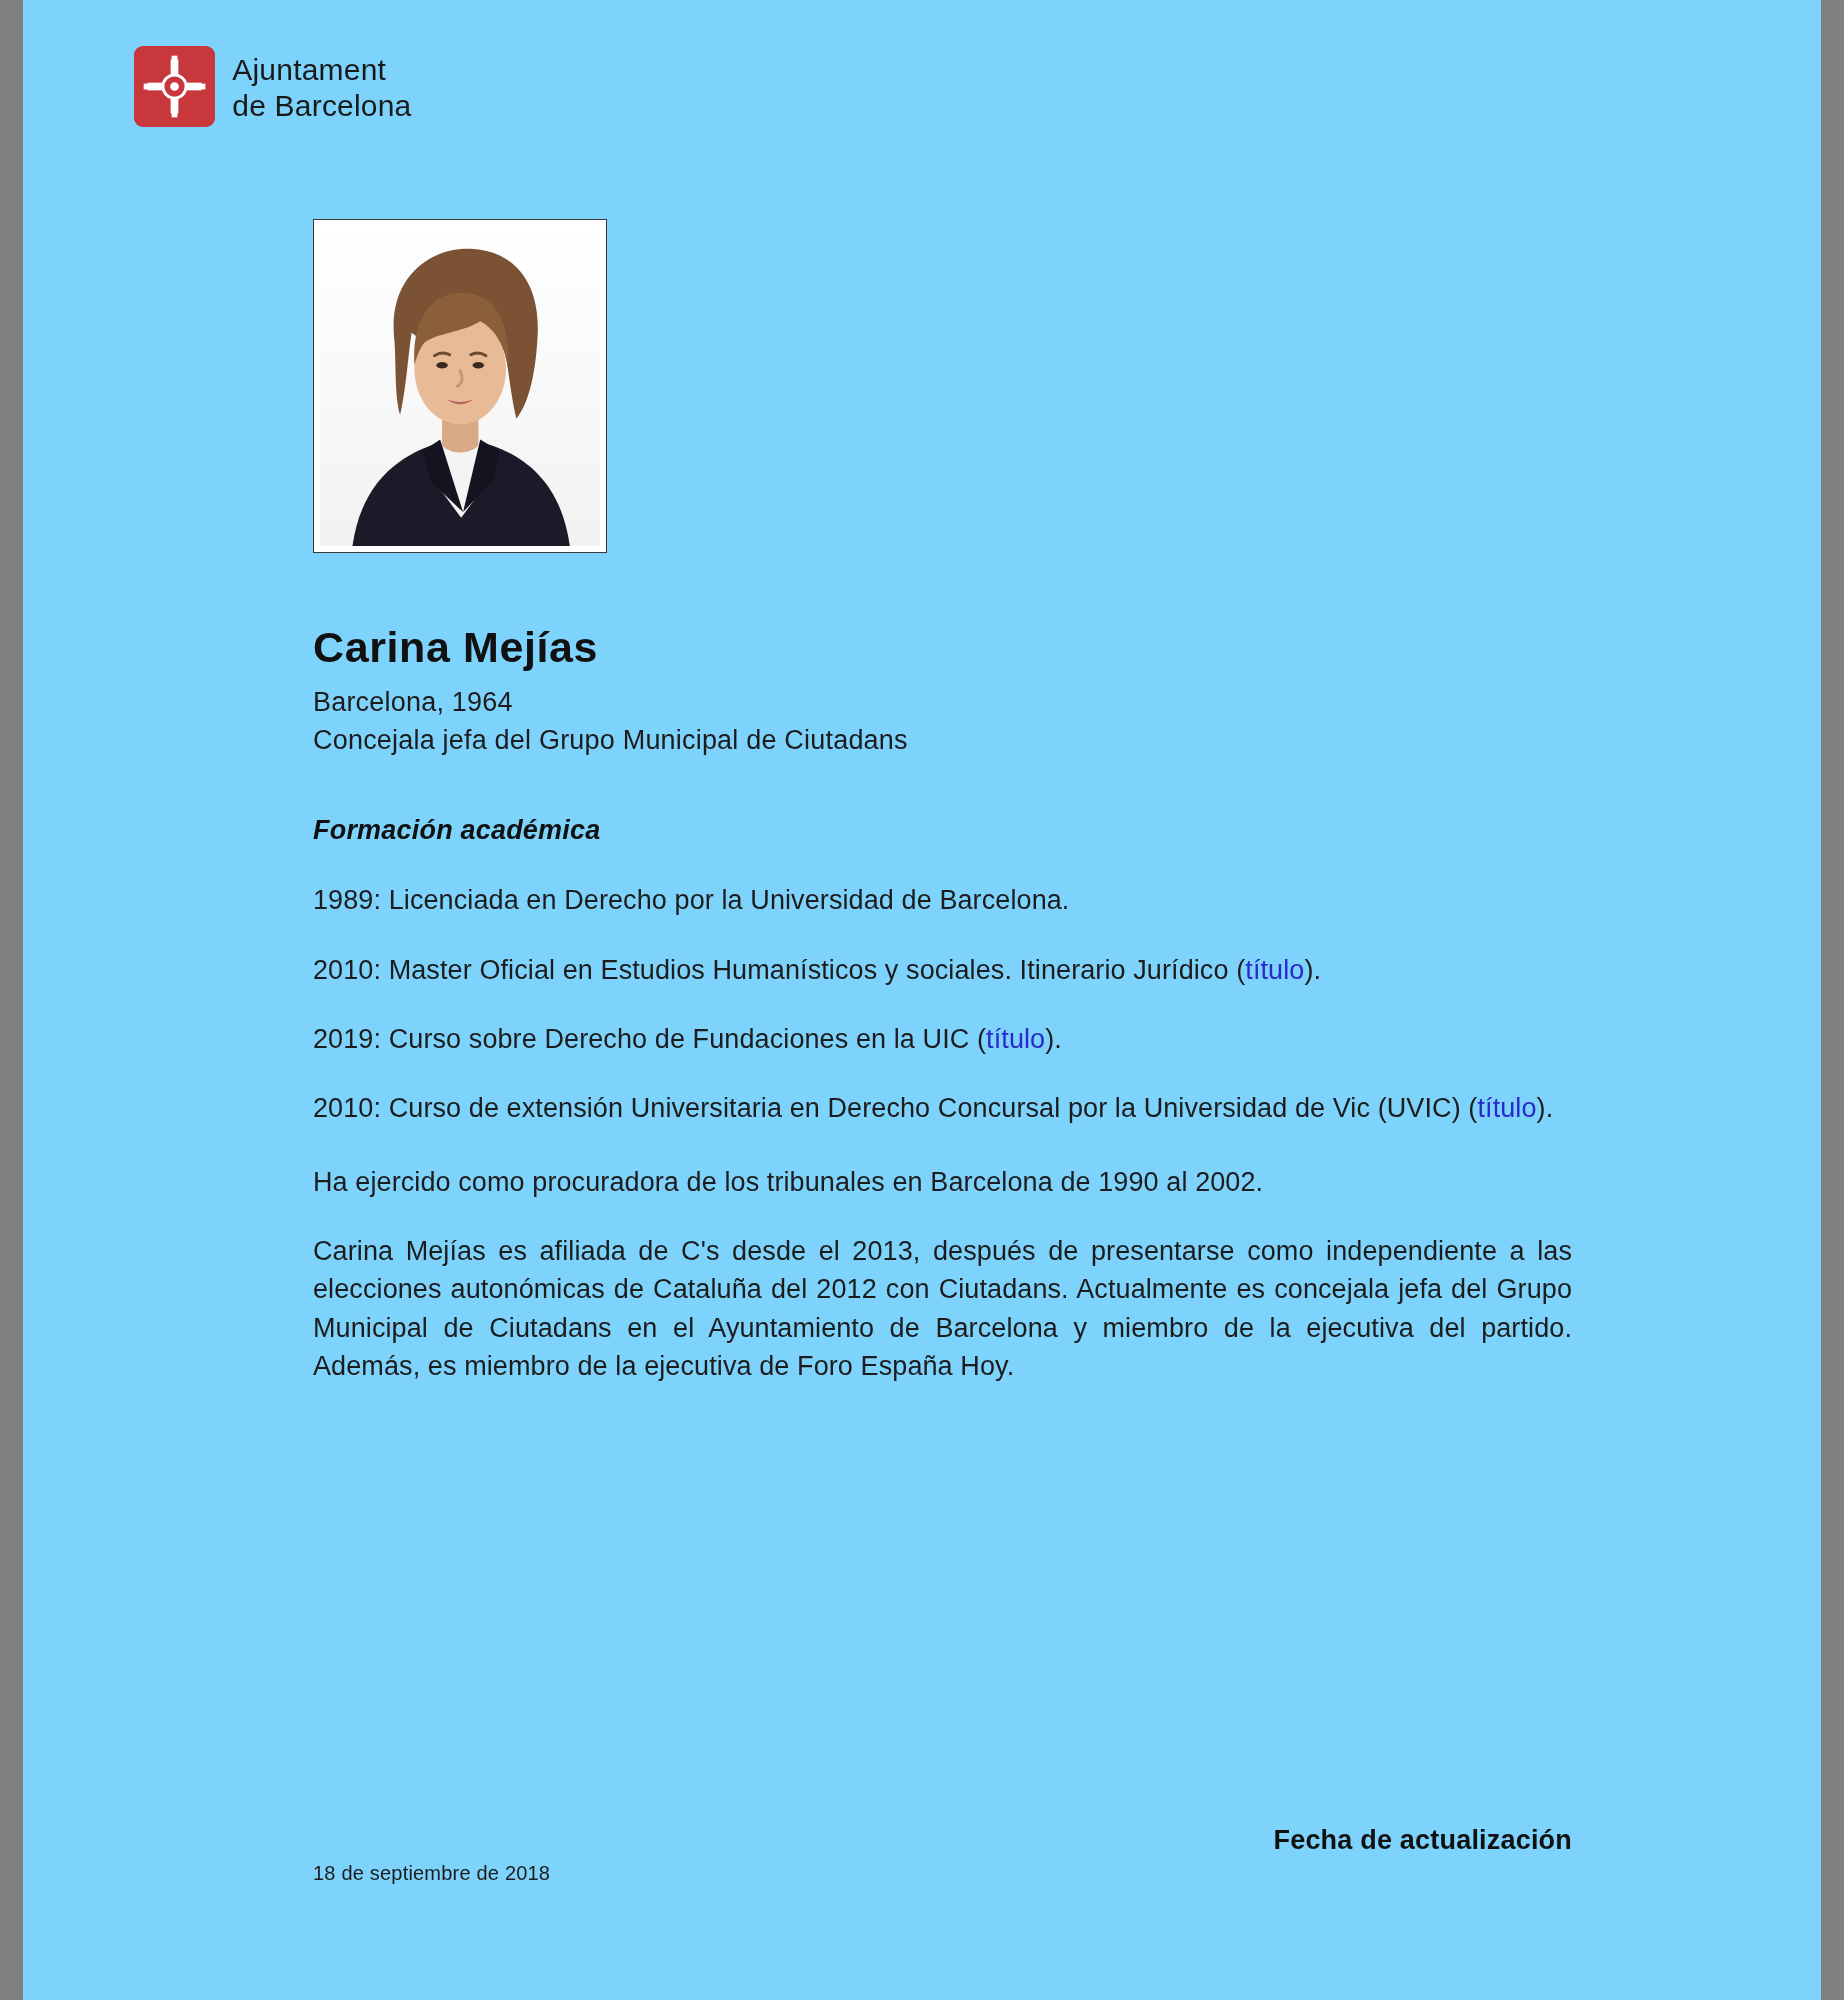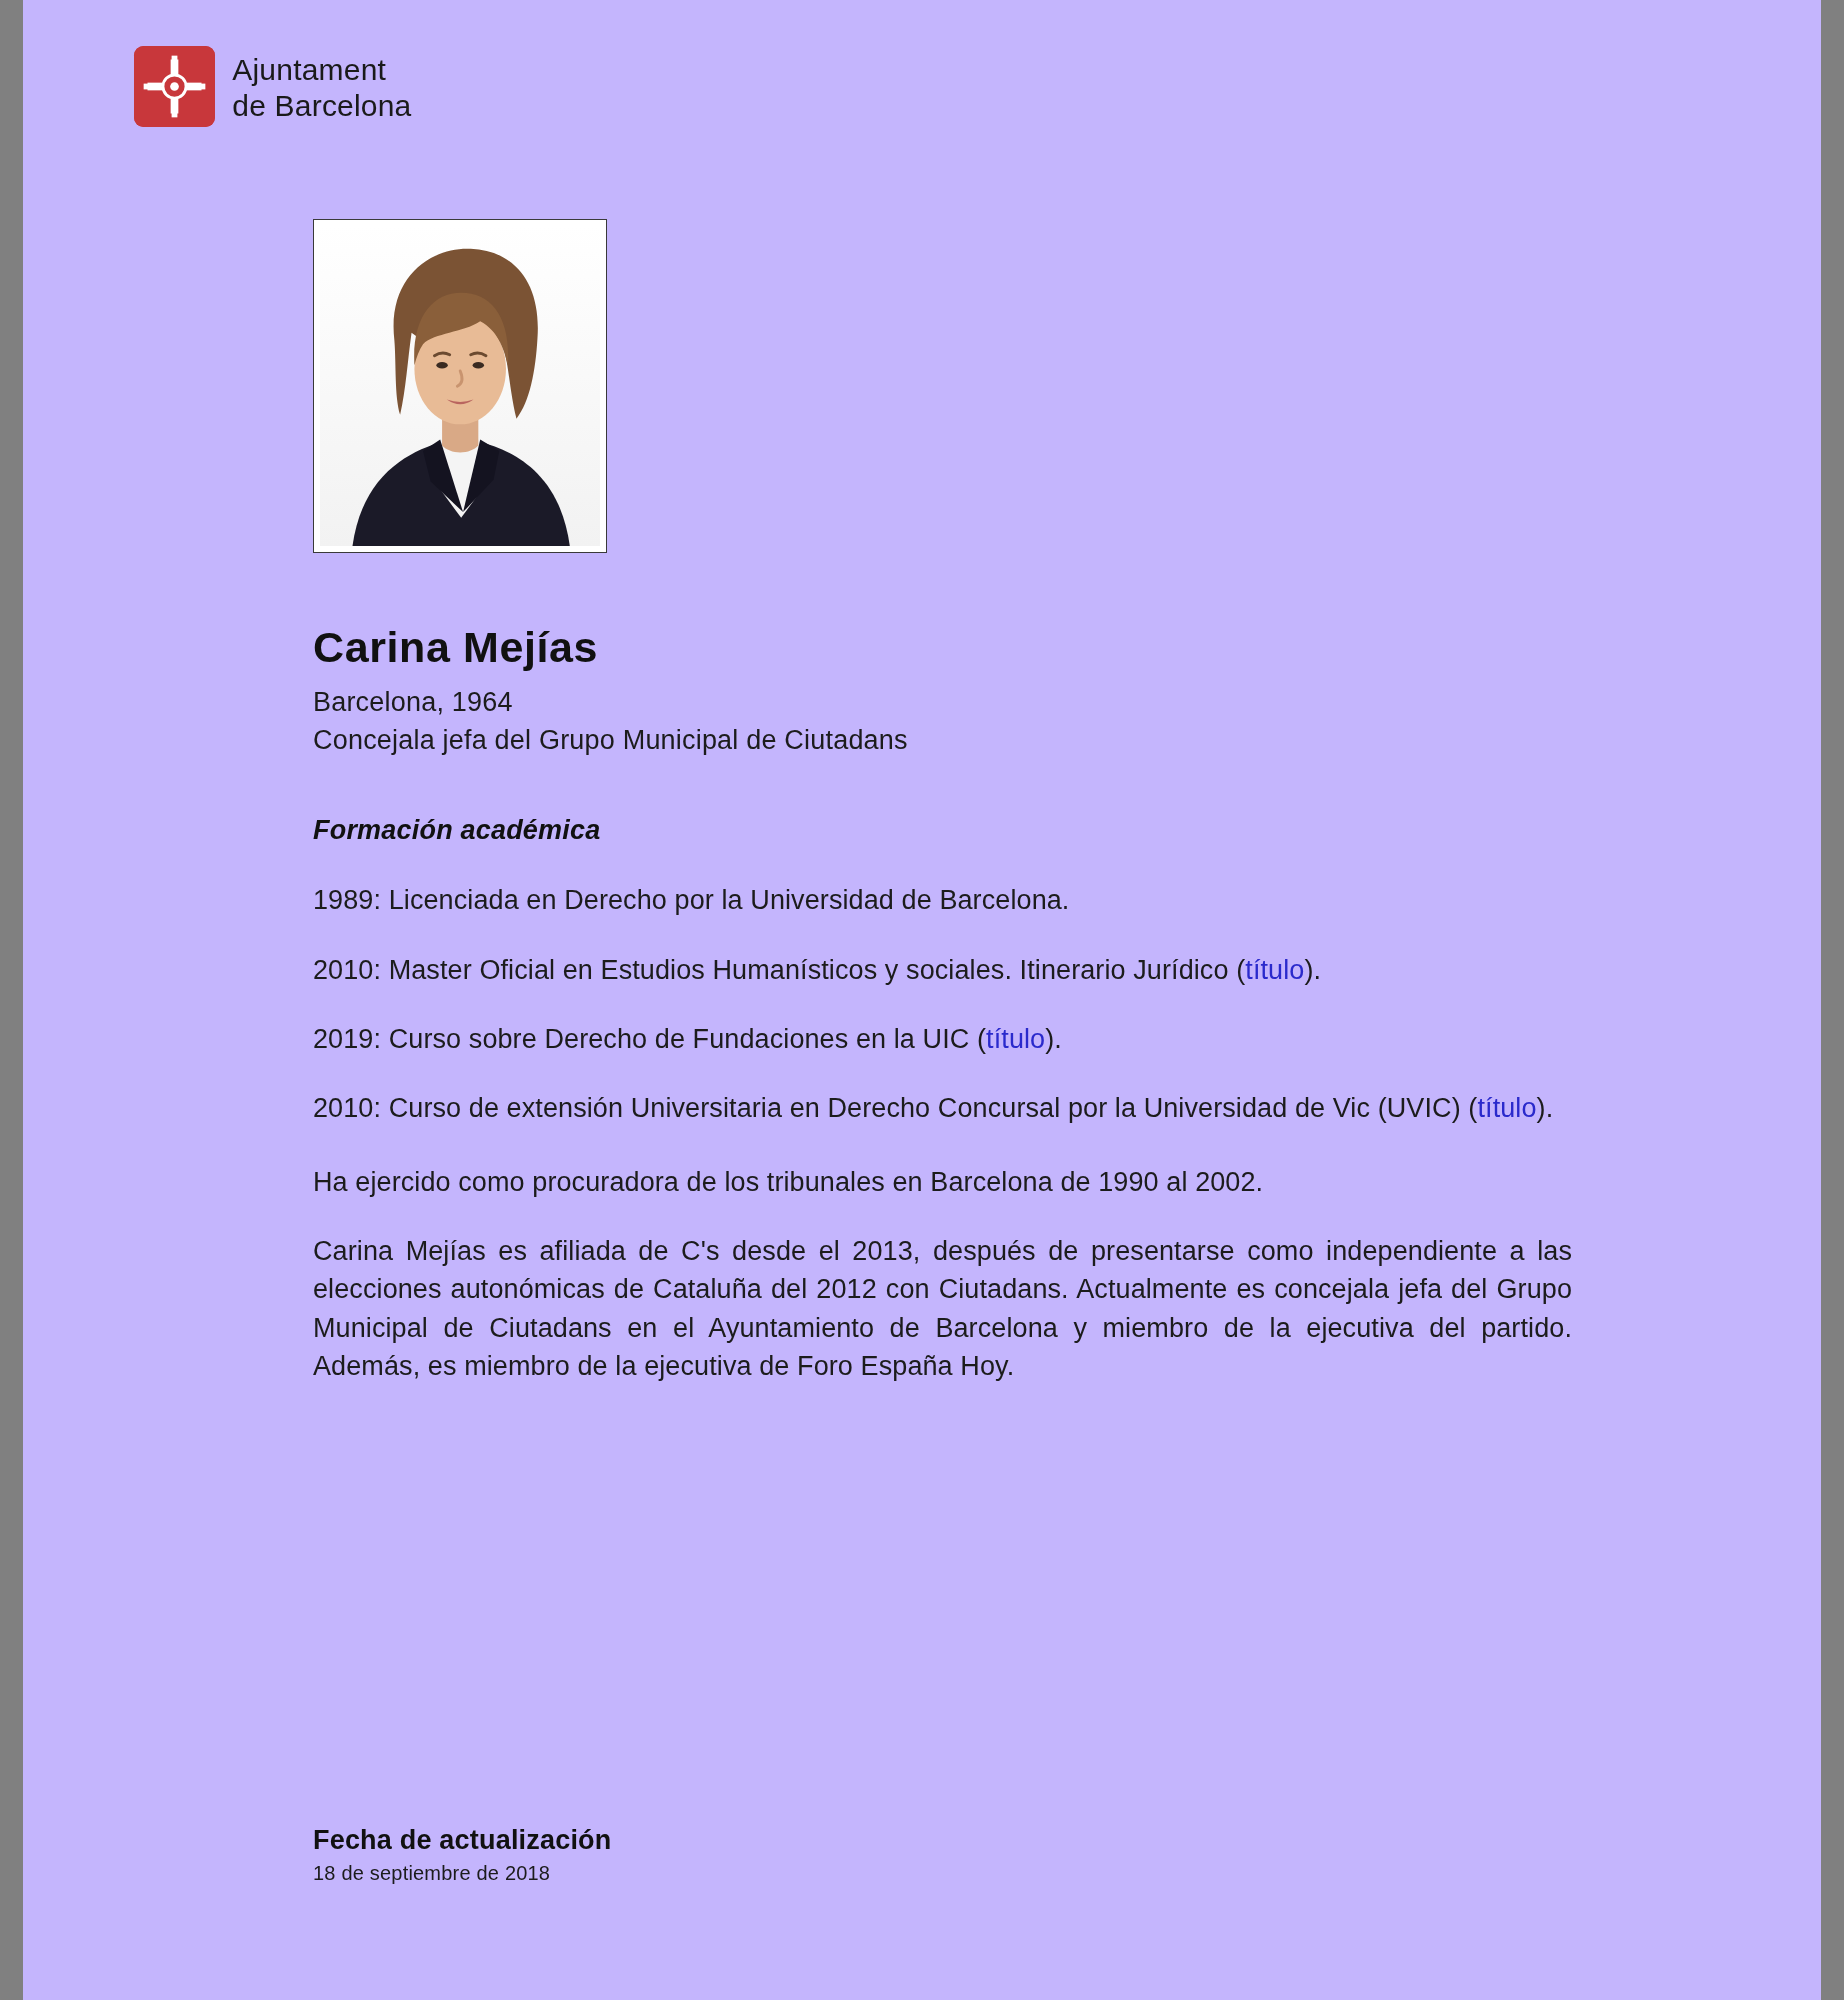--- a/index.html
+++ b/index.html
@@ -12,21 +12,21 @@
     height: 2000px;
     font-family: "Liberation Sans", sans-serif;
     overflow: hidden;
   }
   .page {
     position: absolute;
     left: 23px;
     top: 0;
     width: 1798px;
     height: 2000px;
-    background: #c4b5fd;
+    background: #7dd3fc;
     box-sizing: border-box;
   }
   
   .logo-block {
     position: absolute;
     left: 111px;
     top: 46px;
     display: flex;
     align-items: flex-start;
     gap: 17.3px;
@@ -117,20 +117,21 @@
     left: 290px;
     top: 1825px;
     width: 1259px;
   }
   .footer-title {
     font-size: 27px;
     font-weight: 700;
     color: #111111;
     margin: 0 0 5.8px 0;
     letter-spacing: 0.2px;
+    text-align: right;
   }
   .footer-date {
     font-size: 20px;
     color: #1c1c1c;
     margin: 0;
     letter-spacing: 0.2px;
   }
 </style>
 </head>
 <body>

